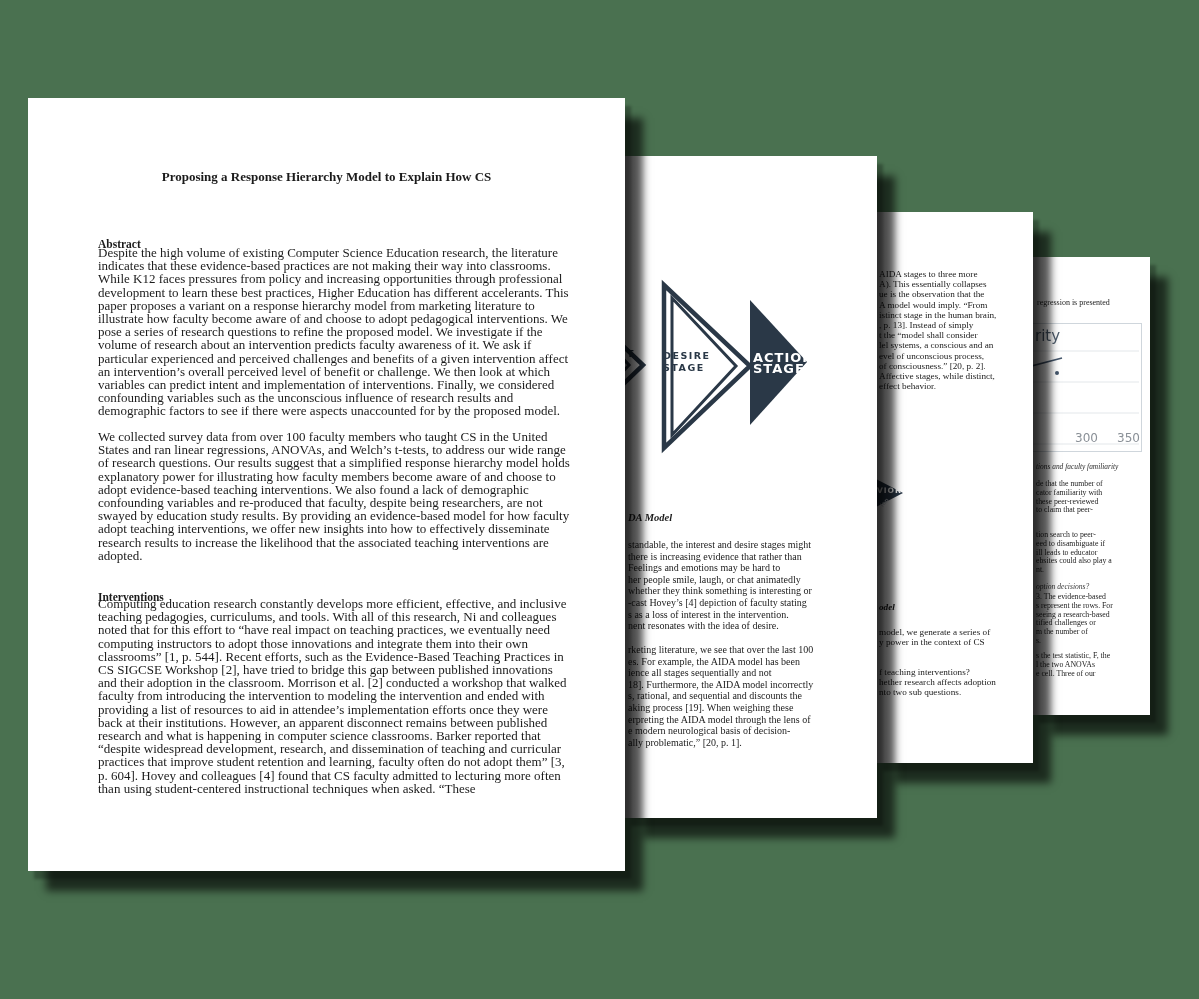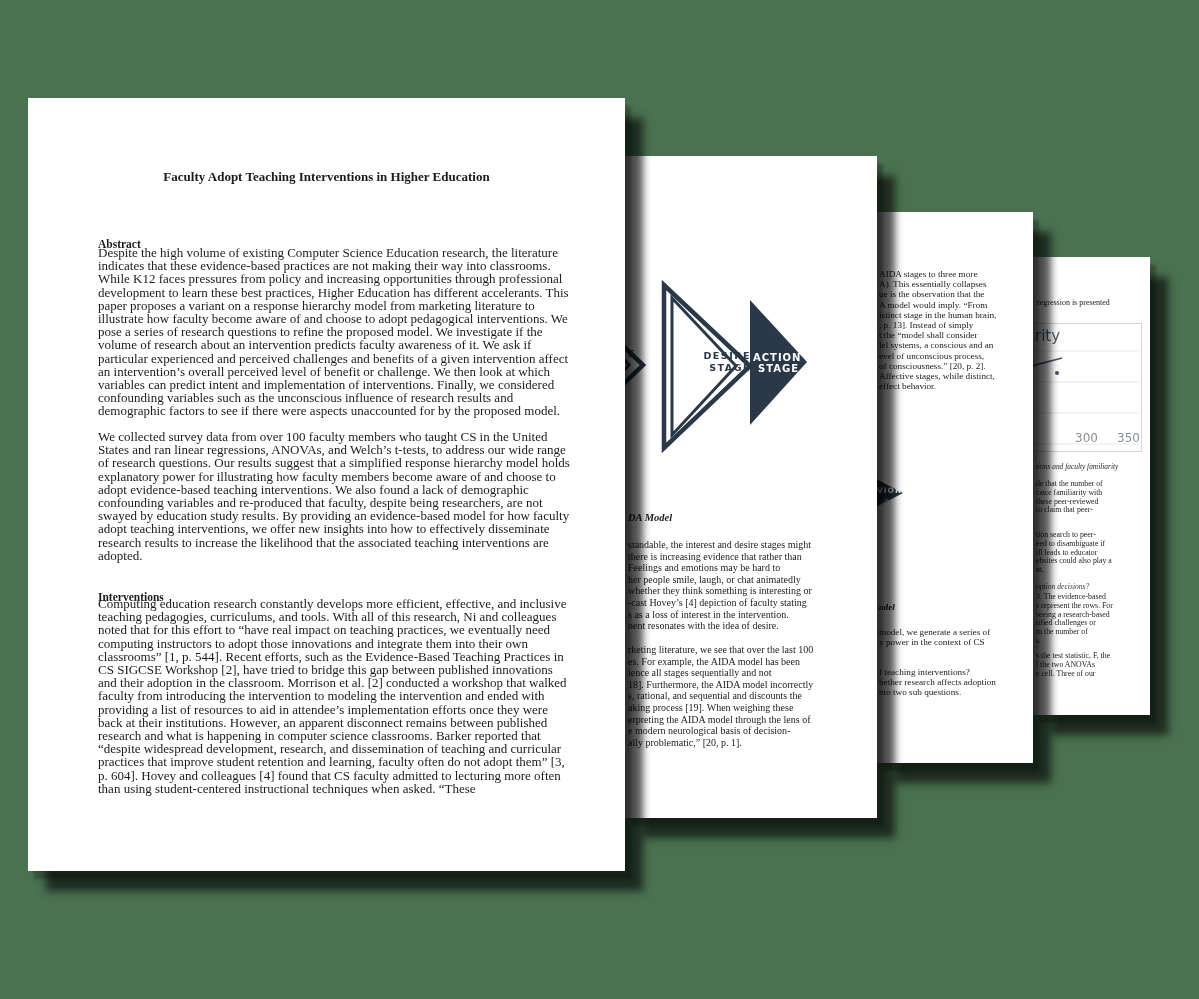--- a/index.html
+++ b/index.html
@@ -23,21 +23,21 @@
   
   #page1{left:28px;top:98px;width:597px;height:773px;z-index:40;}
   #page1 .title{position:absolute;left:0;top:71px;width:100%;text-align:center;
     font-weight:bold;font-size:13px;line-height:15.5px;}
   #page1 .h{position:absolute;left:70px;font-weight:bold;font-size:11.5px;margin-top:18px;}
   #page1 .para{position:absolute;left:70px;width:474px;font-size:13px;line-height:13.2px;text-align:left;}
   
   #page2{left:625px;top:156px;width:252px;height:662px;z-index:30;}
   #page2 .h{position:absolute;left:3px;top:356px;font-weight:bold;font-style:italic;font-size:10.5px;}
   #page2 .para{position:absolute;left:3px;font-size:10px;line-height:11.6px;}
-  .tri-label{position:absolute;text-align:right;font-family:"DejaVu Sans",sans-serif;
+  .tri-label{position:absolute;text-align:left;font-family:"DejaVu Sans",sans-serif;
     font-weight:bold;color:#2a3847;}
   
   #page3{left:877px;top:212px;width:156px;height:551px;z-index:20;}
   #page3 .para{position:absolute;left:2px;font-size:9.2px;line-height:10.2px;}
   #page3 .h{position:absolute;left:2px;top:390px;font-weight:bold;font-style:italic;font-size:9.2px;}
   
   #page4{left:1033px;top:257px;width:117px;height:458px;z-index:10;}
   #page4 .para{position:absolute;left:3px;font-size:7.8px;line-height:8.8px;}
   #page4 .it{font-style:italic;}
   .chart-box{position:absolute;left:-14px;top:66px;width:121px;height:127px;
@@ -145,21 +145,21 @@
     <polygon points="127,22 127,159 191,90" fill="none" stroke="#2a3847" stroke-width="3"></polygon>
 
     <polygon points="205,24 205,149 262,86" fill="#2a3847"></polygon>
   </svg>
 
   <div class="tri-label" style="left:2px;top:192px;font-size:9.5px;letter-spacing:2px;text-align:left;">T</div>
   <div class="tri-label" style="left:38px;top:194px;width:88px;font-size:9.5px;letter-spacing:1.5px;line-height:12px;">
     <div>DESIRE</div>
     <div>STAGE</div>
   </div>
-  <div class="tri-label" style="left:128px;top:196px;width:46px;font-size:10px;letter-spacing:1px;line-height:11px;color:#ffffff;">
+  <div class="tri-label" style="left:128px;top:196px;width:46px;font-size:13px;letter-spacing:1px;line-height:11px;color:#ffffff;">
     <div>ACTION</div>
     <div>STAGE</div>
   </div>
 
   <div class="h">DA Model</div>
   <div class="para lines" style="top:383px;">
       <div>standable, the interest and desire stages might</div>
       <div>there is increasing evidence that rather than</div>
       <div>Feelings and emotions may be hard to</div>
       <div>her people smile, laugh, or chat animatedly</div>
@@ -178,20 +178,20 @@
       <div>erpreting the AIDA model through the lens of</div>
       <div>e modern neurological basis of decision-</div>
       <div>ally problematic,” [20, p. 1].</div>
     </div>
 
   <div class="edge-shade"></div>
 </div>
 
 <div class="page" id="page1">
   <div class="title">
-    <div>Faculty Adopt Teaching Interventions in Higher Education</div>
+    <div>Proposing a Response Hierarchy Model to Explain How CS</div>
   </div>
   <div class="h" style="top:122px;">Abstract</div>
   <div class="para" style="top:148px;">Despite the high volume of existing Computer Science Education research, the literature indicates that these evidence-based practices are not making their way into classrooms. While K12 faces pressures from policy and increasing opportunities through professional development to learn these best practices, Higher Education has different accelerants. This paper proposes a variant on a response hierarchy model from marketing literature to illustrate how faculty become aware of and choose to adopt pedagogical interventions. We pose a series of research questions to refine the proposed model. We investigate if the volume of research about an intervention predicts faculty awareness of it. We ask if particular experienced and perceived challenges and benefits of a given intervention affect an intervention’s overall perceived level of benefit or challenge. We then look at which variables can predict intent and implementation of interventions. Finally, we considered confounding variables such as the unconscious influence of research results and demographic factors to see if there were aspects unaccounted for by the proposed model.</div>
   <div class="para" style="top:332px;">We collected survey data from over 100 faculty members who taught CS in the United States and ran linear regressions, ANOVAs, and Welch’s t-tests, to address our wide range of research questions. Our results suggest that a simplified response hierarchy model holds explanatory power for illustrating how faculty members become aware of and choose to adopt evidence-based teaching interventions. We also found a lack of demographic confounding variables and re-produced that faculty, despite being researchers, are not swayed by education study results. By providing an evidence-based model for how faculty adopt teaching interventions, we offer new insights into how to effectively disseminate research results to increase the likelihood that the associated teaching interventions are adopted.</div>
   <div class="h" style="top:475px;">Interventions</div>
   <div class="para" style="top:499px;">Computing education research constantly develops more efficient, effective, and inclusive teaching pedagogies, curriculums, and tools. With all of this research, Ni and colleagues noted that for this effort to “have real impact on teaching practices, we eventually need computing instructors to adopt those innovations and integrate them into their own classrooms” [1, p. 544]. Recent efforts, such as the Evidence-Based Teaching Practices in CS SIGCSE Workshop [2], have tried to bridge this gap between published innovations and their adoption in the classroom. Morrison et al. [2] conducted a workshop that walked faculty from introducing the intervention to modeling the intervention and ended with providing a list of resources to aid in attendee’s implementation efforts once they were back at their institutions. However, an apparent disconnect remains between published research and what is happening in computer science classrooms. Barker reported that “despite widespread development, research, and dissemination of teaching and curricular practices that improve student retention and learning, faculty often do not adopt them” [3, p. 604]. Hovey and colleagues [4] found that CS faculty admitted to lecturing more often than using student-centered instructional techniques when asked. “These</div>
 </div>
 
 </body></html>

